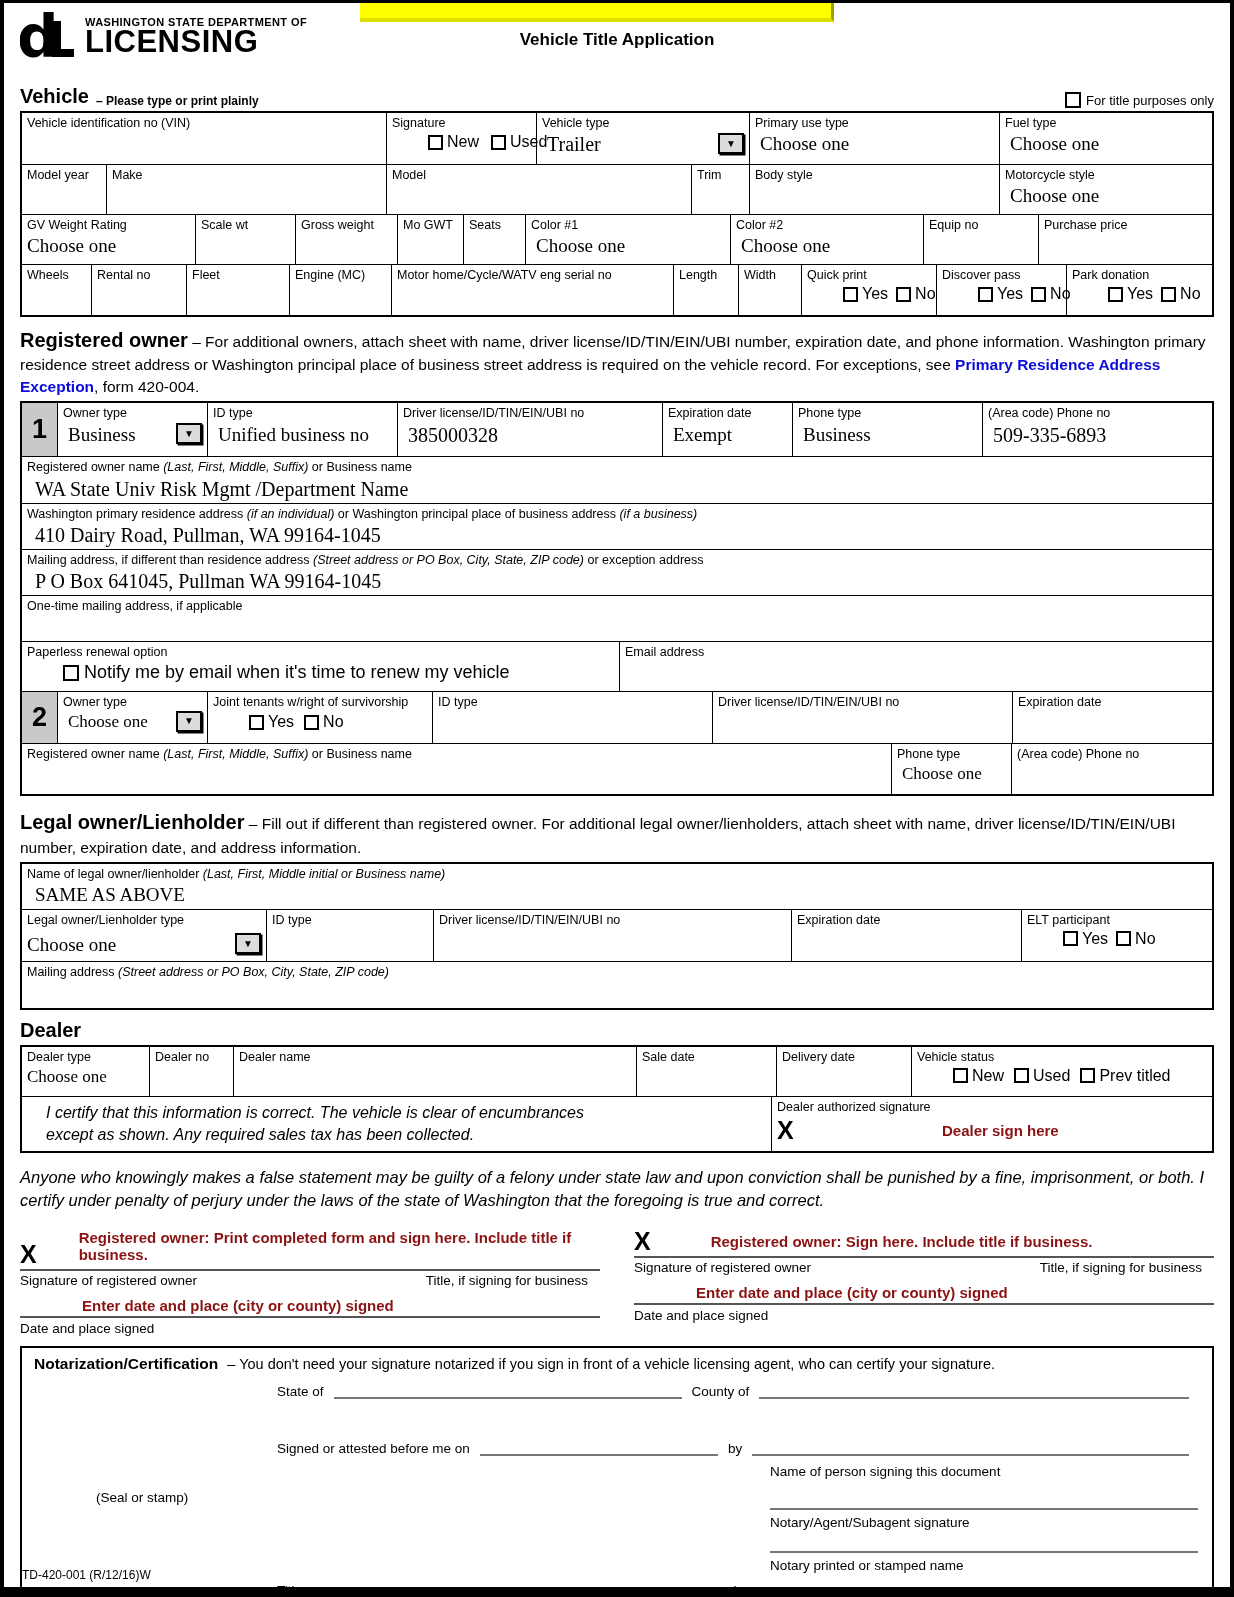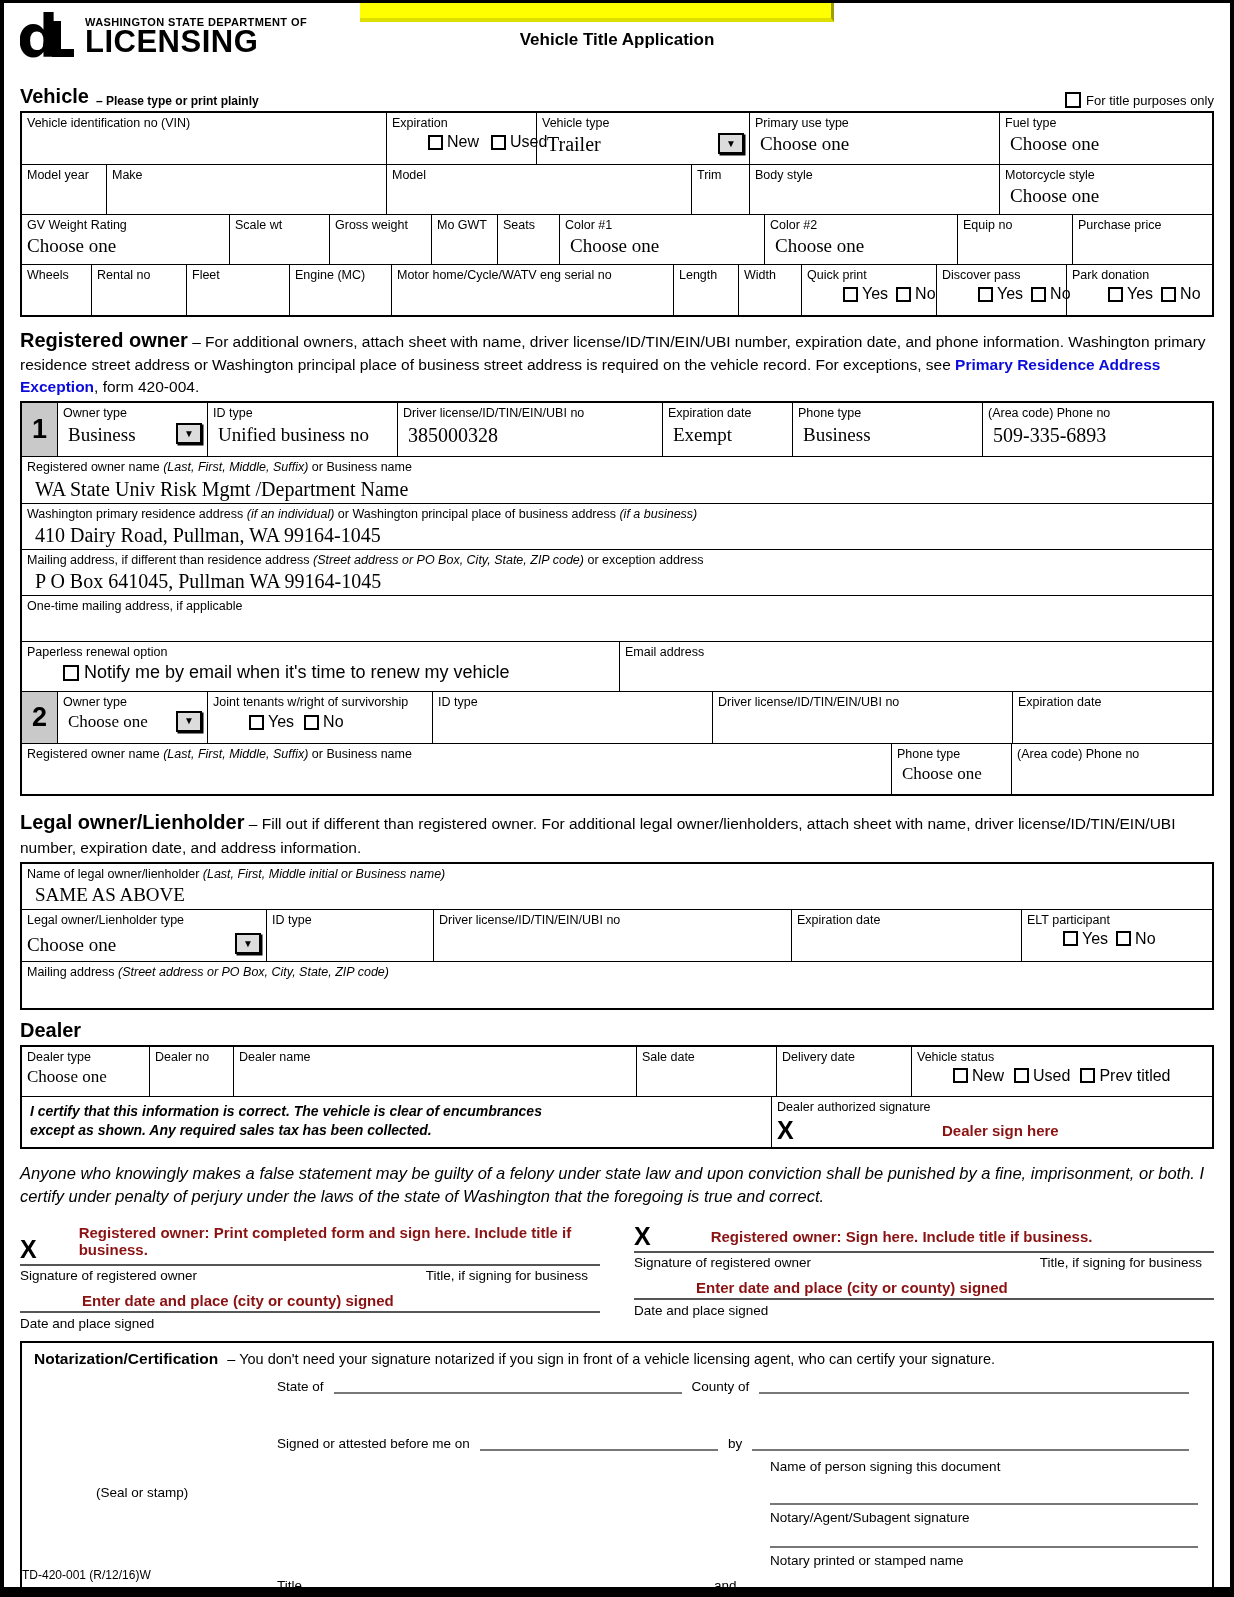--- a/index.html
+++ b/index.html
@@ -45,21 +45,21 @@
   .dd { width: 26px; height: 21px; border: 2px solid #000; background: #dcdcdc;
     display: inline-flex; align-items: center; justify-content: center;
     font-size: 10px; line-height: 1; box-shadow: 1.5px 1.5px 0 #000; flex: none; }
 
   .badge { width: 36px; flex: none; background: #c9c9c9; border-right: 1.5px solid #000;
     display: flex; align-items: center; justify-content: center; font-size: 27px; font-weight: bold; }
 
   .sect-desc { margin-top: 9px; font-size: 15.5px; line-height: 1.42; }
   .link { color: var(--blue, #0000dd); font-weight: bold; }
 
-  .deal-cert { font-style: italic; font-size: 14px; line-height: 1.4; padding: 5px 8px; font-weight: bold; }
+  .deal-cert { font-style: italic; font-size: 16px; line-height: 1.4; padding: 5px 24px; }
   .xmark { font-weight: bold; font-size: 25px; line-height: 1; font-family: "Liberation Sans", sans-serif; }
   .red { color: var(--red, #8b0f0f); font-weight: bold; }
   .sign-here { font-size: 15px; }
 
   .perjury { font-style: italic; font-size: 16.5px; line-height: 1.4; margin-top: 13px; }
 
   .sig-cols { display: flex; gap: 34px; margin-top: 16px; }
   .sig-block { flex: 1; }
   .sig-head { display: flex; align-items: flex-end; gap: 42px; padding-bottom: 2px; border-bottom: 2px solid #555; }
   .sig-instr { font-size: 15px; padding-bottom: 4px; }
@@ -111,21 +111,21 @@
       <span>For title purposes only</span>
     </span>
   </div>
 
   <div class="tbl">
     <div class="trow" style="min-height:52px">
       <div class="cell" style="width:365px">
         <div class="lbl">Vehicle identification no (VIN)</div>
       </div>
       <div class="cell" style="width:150px">
-        <div class="lbl">Expiration</div>
+        <div class="lbl">Signature</div>
         <div class="cbrow" style="margin-top:2px">
           <span class="cbw">
               <span class="cb"></span>
               <span class="cbl">New</span>
             </span>
           <span class="cbw">
               <span class="cb"></span>
               <span class="cbl">Used</span>
             </span>
         </div>
@@ -163,21 +163,21 @@
         </div>
       <div class="cell" style="width:250px">
           <div class="lbl">Body style</div>
         </div>
       <div class="cell">
         <div class="lbl">Motorcycle style</div>
         <div class="val">Choose one</div>
       </div>
     </div>
     <div class="trow" style="min-height:50px">
-      <div class="cell" style="width:208px">
+      <div class="cell" style="width:174px">
         <div class="lbl">GV Weight Rating</div>
         <div class="val" style="padding-left:0">Choose one</div>
       </div>
       <div class="cell" style="width:100px">
           <div class="lbl">Scale wt</div>
         </div>
       <div class="cell" style="width:102px">
           <div class="lbl">Gross weight</div>
         </div>
       <div class="cell" style="width:66px">

